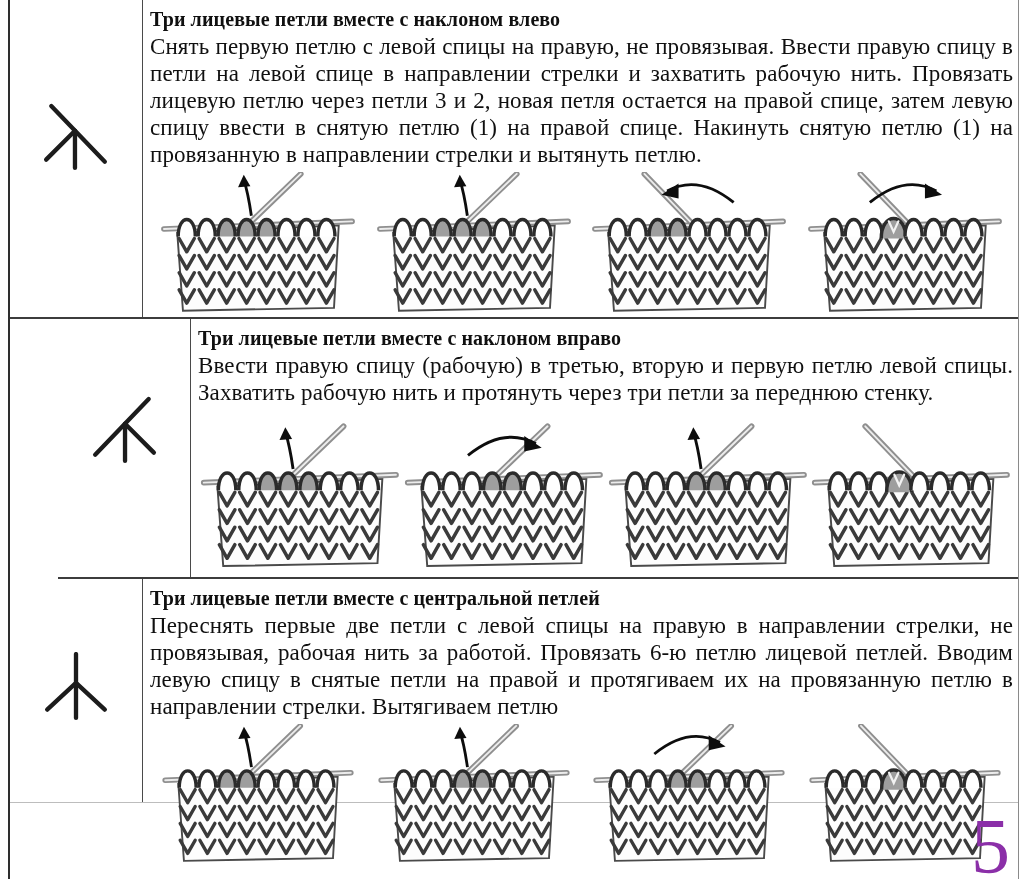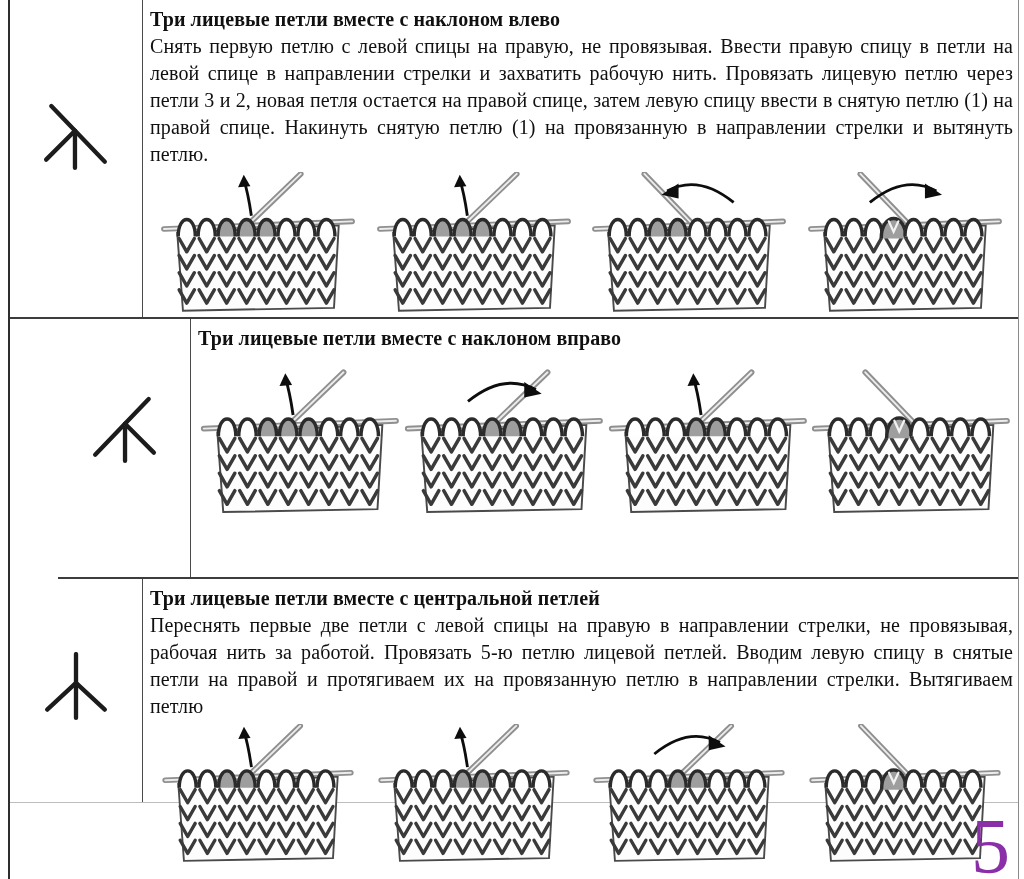--- a/index.html
+++ b/index.html
@@ -39,21 +39,21 @@
     flex:1;min-width:0;
     padding:6px 5px 0 7px;
     box-sizing:border-box;
     display:flex;flex-direction:column;
   }
   h2.tech-title{
     margin:0;font-size:20px;line-height:27px;font-weight:bold;
     letter-spacing:.1px;
   }
   p.tech-body{
-    margin:0;font-size:20px;line-height:27px;
+    margin:0;font-size:23px;line-height:27px;
     text-align:justify;letter-spacing:.1px;
   }
   .steps{
     flex:1;display:flex;align-items:flex-start;
     justify-content:space-around;margin-top:4px;
   }
   .step-illustration{display:block;}
   .r1 .step-illustration{width:200px;height:152px;}
   .r2 .step-illustration{width:204px;height:172px;margin-top:6px;}
   .r3 .step-illustration{width:198px;height:150px;}
@@ -287,20 +287,21 @@
     <section class="t-row r2">
       <div class="symbol-cell">
         <svg class="symbol-glyph" viewBox="0 0 64 68" aria-label="three-knit-together-right-slant-symbol">
           <path d="M 56,4 L 4,58"></path>
           <path d="M 33,28 L 33,64"></path>
           <path d="M 33,28 L 61,56"></path>
         </svg>
       </div>
       <div class="content-cell">
         <h2 class="tech-title">Три лицевые петли вместе с наклоном вправо</h2>
+        <p class="tech-body">Ввести правую спицу (рабочую) в третью, вторую и первую петлю левой спицы. Захватить рабочую нить и протянуть через три петли за переднюю стенку.</p>
         <div class="steps">
           <svg class="step-illustration" viewBox="0 0 210 160">
               <polygon points="20,64 190,56 185,143 26,146" fill="#fdfdfd" stroke="#4a4a4a" stroke-width="2"></polygon>
               <path d="M 22,124 L 30,138 L 38,124" fill="none" stroke="#3a3a3a" stroke-width="3.6" stroke-linecap="round" stroke-linejoin="round"></path>
               <path d="M 43,124 L 51,138 L 59,124" fill="none" stroke="#3a3a3a" stroke-width="3.6" stroke-linecap="round" stroke-linejoin="round"></path>
               <path d="M 64,124 L 72,138 L 80,124" fill="none" stroke="#3a3a3a" stroke-width="3.6" stroke-linecap="round" stroke-linejoin="round"></path>
               <path d="M 85,124 L 93,138 L 101,124" fill="none" stroke="#3a3a3a" stroke-width="3.6" stroke-linecap="round" stroke-linejoin="round"></path>
               <path d="M 106,124 L 114,138 L 122,124" fill="none" stroke="#3a3a3a" stroke-width="3.6" stroke-linecap="round" stroke-linejoin="round"></path>
               <path d="M 127,124 L 135,138 L 143,124" fill="none" stroke="#3a3a3a" stroke-width="3.6" stroke-linecap="round" stroke-linejoin="round"></path>
               <path d="M 148,124 L 156,138 L 164,124" fill="none" stroke="#3a3a3a" stroke-width="3.6" stroke-linecap="round" stroke-linejoin="round"></path>
@@ -497,21 +498,21 @@
     <section class="t-row r3">
       <div class="symbol-cell">
         <svg class="symbol-glyph" viewBox="0 0 64 68" aria-label="three-knit-together-central-stitch-symbol">
           <path d="M 32,2 L 32,64"></path>
           <path d="M 32,30 L 4,56"></path>
           <path d="M 32,30 L 60,56"></path>
         </svg>
       </div>
       <div class="content-cell">
         <h2 class="tech-title">Три лицевые петли вместе  с центральной петлей</h2>
-        <p class="tech-body">Переснять первые две петли с левой спицы на правую в направлении стрелки, не провязывая, рабочая нить за работой. Провязать 5-ю петлю лицевой петлей. Вводим левую спицу в снятые петли на правой и  протягиваем  их на провязанную  петлю в направлении стрелки. Вытягиваем петлю</p>
+        <p class="tech-body">Переснять первые две петли с левой спицы на правую в направлении стрелки, не провязывая, рабочая нить за работой. Провязать 6-ю петлю лицевой петлей. Вводим левую спицу в снятые петли на правой и  протягиваем  их на провязанную  петлю в направлении стрелки. Вытягиваем петлю</p>
         <div class="steps">
           <svg class="step-illustration" viewBox="0 0 210 160">
               <polygon points="20,64 190,56 185,143 26,146" fill="#fdfdfd" stroke="#4a4a4a" stroke-width="2"></polygon>
               <path d="M 22,124 L 30,138 L 38,124" fill="none" stroke="#3a3a3a" stroke-width="3.6" stroke-linecap="round" stroke-linejoin="round"></path>
               <path d="M 43,124 L 51,138 L 59,124" fill="none" stroke="#3a3a3a" stroke-width="3.6" stroke-linecap="round" stroke-linejoin="round"></path>
               <path d="M 64,124 L 72,138 L 80,124" fill="none" stroke="#3a3a3a" stroke-width="3.6" stroke-linecap="round" stroke-linejoin="round"></path>
               <path d="M 85,124 L 93,138 L 101,124" fill="none" stroke="#3a3a3a" stroke-width="3.6" stroke-linecap="round" stroke-linejoin="round"></path>
               <path d="M 106,124 L 114,138 L 122,124" fill="none" stroke="#3a3a3a" stroke-width="3.6" stroke-linecap="round" stroke-linejoin="round"></path>
               <path d="M 127,124 L 135,138 L 143,124" fill="none" stroke="#3a3a3a" stroke-width="3.6" stroke-linecap="round" stroke-linejoin="round"></path>
               <path d="M 148,124 L 156,138 L 164,124" fill="none" stroke="#3a3a3a" stroke-width="3.6" stroke-linecap="round" stroke-linejoin="round"></path>

